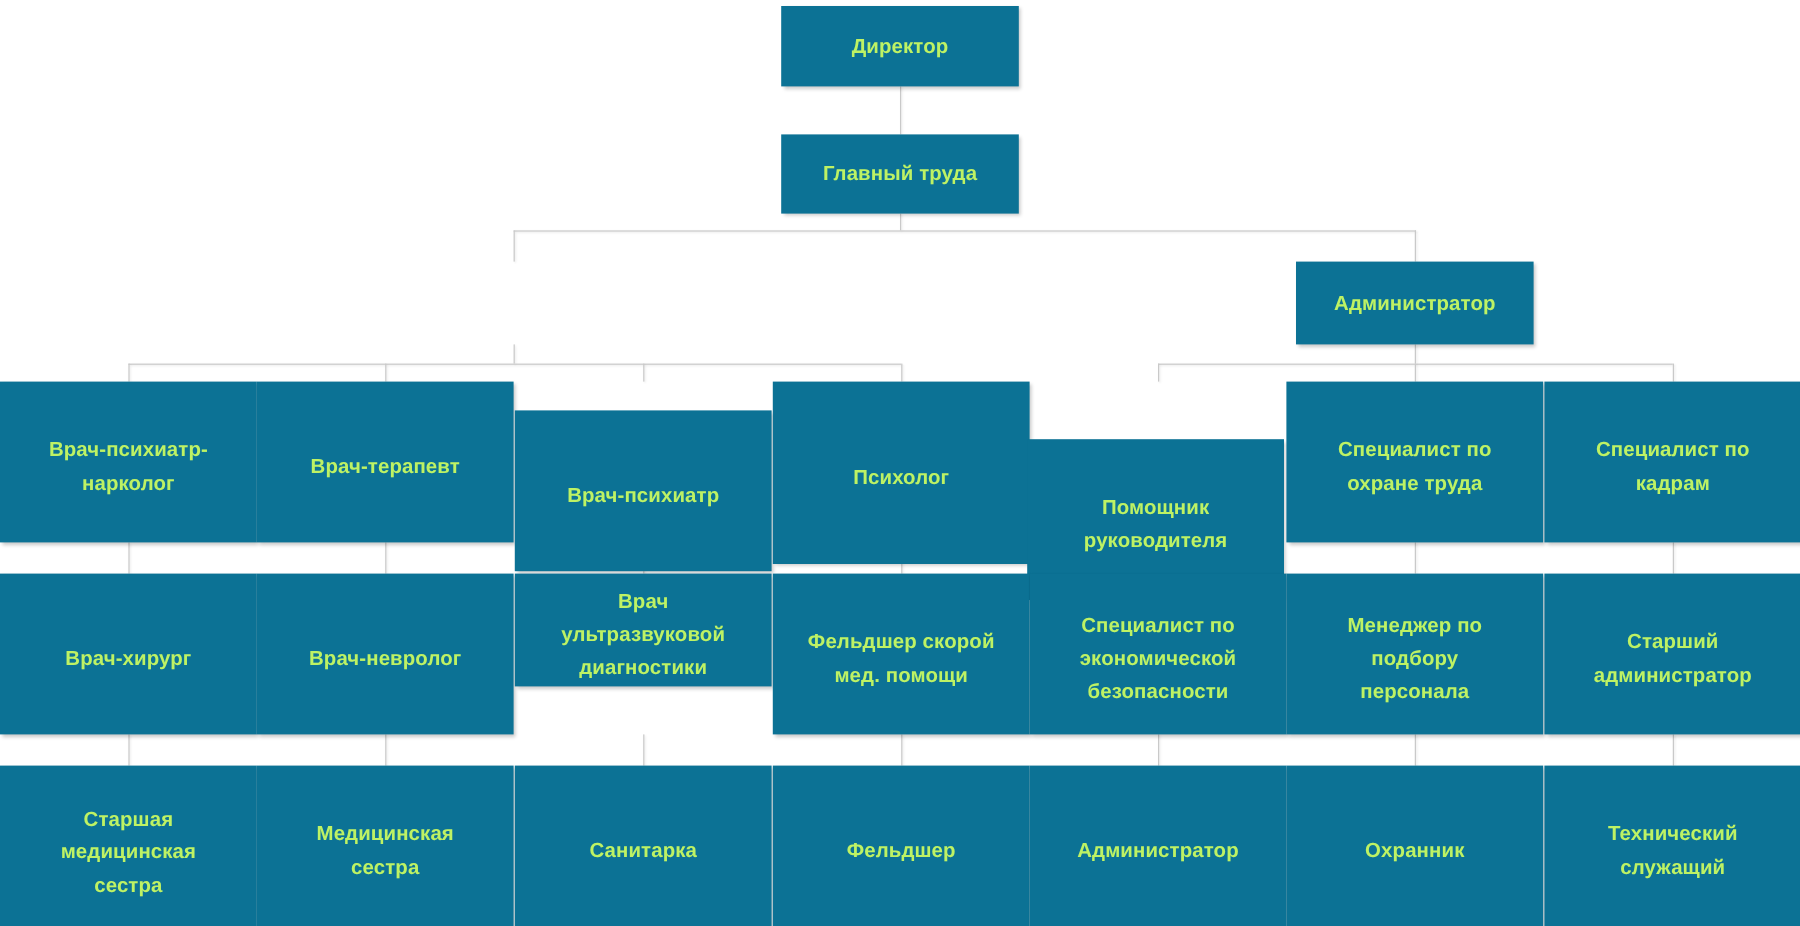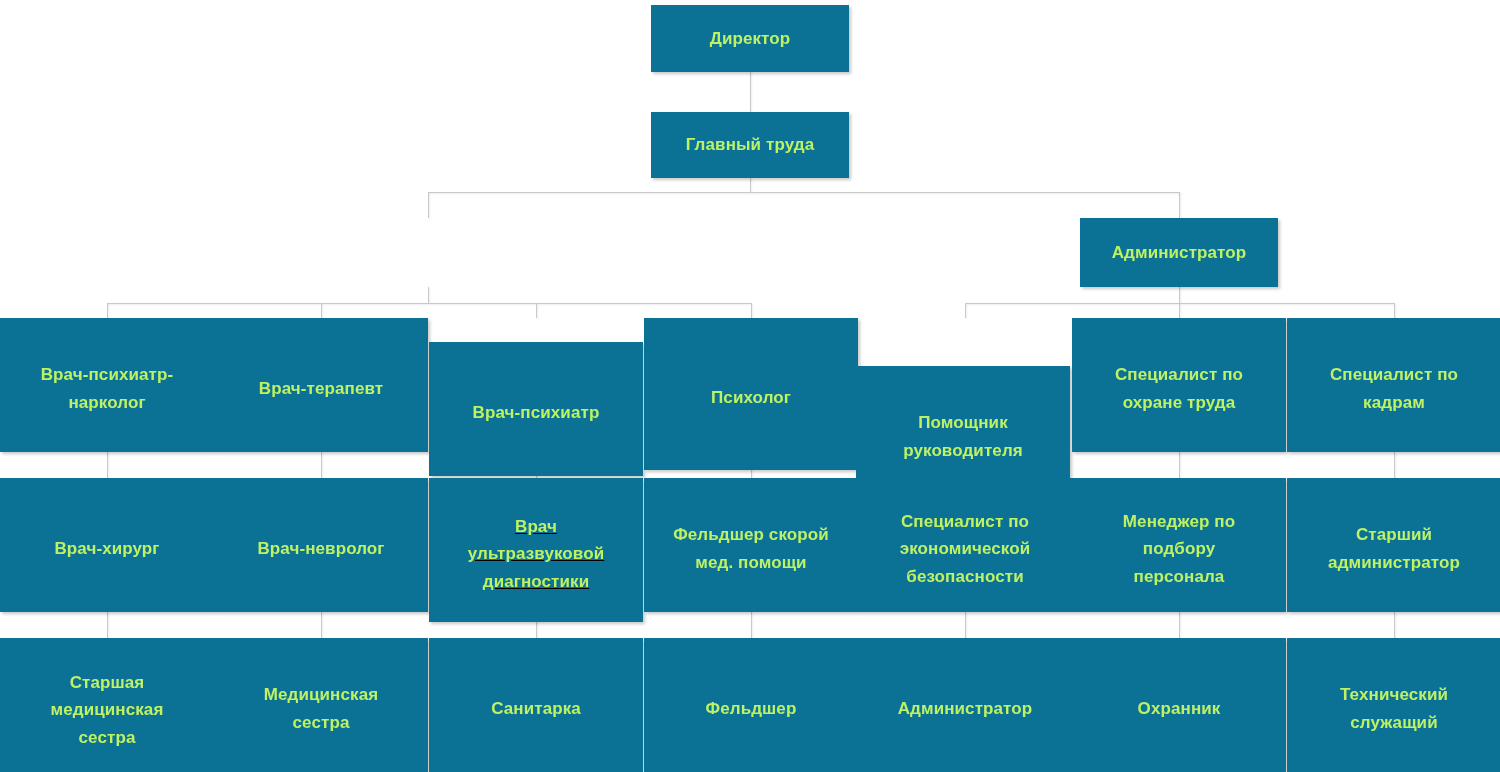--- a/index.html
+++ b/index.html
@@ -127,21 +127,21 @@
     <span class="lbl">Специалист по
 кадрам</span>
   </div>
 
   <div class="node" style="left:0px; top:478px; width:214px; height:134px;">
     <span class="lbl">Врач-хирург</span>
   </div>
   <div class="node" style="left:214px; top:478px; width:214px; height:134px;">
     <span class="lbl">Врач-невролог</span>
   </div>
-  <div class="node" style="left:429px; top:478px; width:214px; height:144px;text-decoration:underline;">
+  <div class="node" style="left:429px; top:478px; width:214px; height:94px;">
     <span class="lbl">Врач
 ультразвуковой
 диагностики</span>
   </div>
   <div class="node" style="left:644px; top:478px; width:214px; height:134px;">
     <span class="lbl">Фельдшер скорой
 мед. помощи</span>
   </div>
   <div class="node" style="left:858px; top:478px; width:214px; height:134px;">
     <span class="lbl">Специалист по

